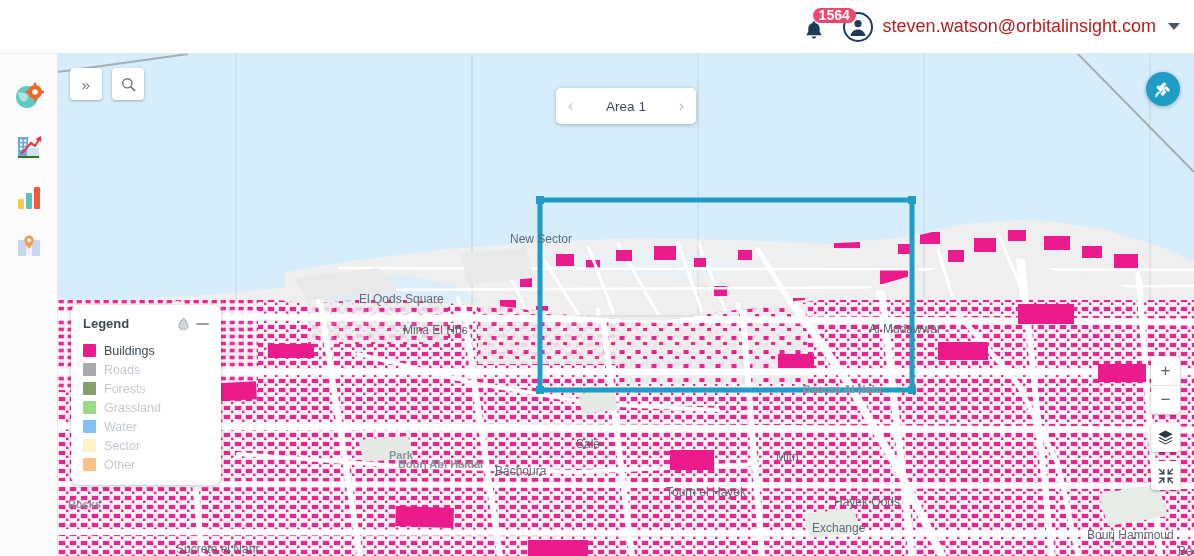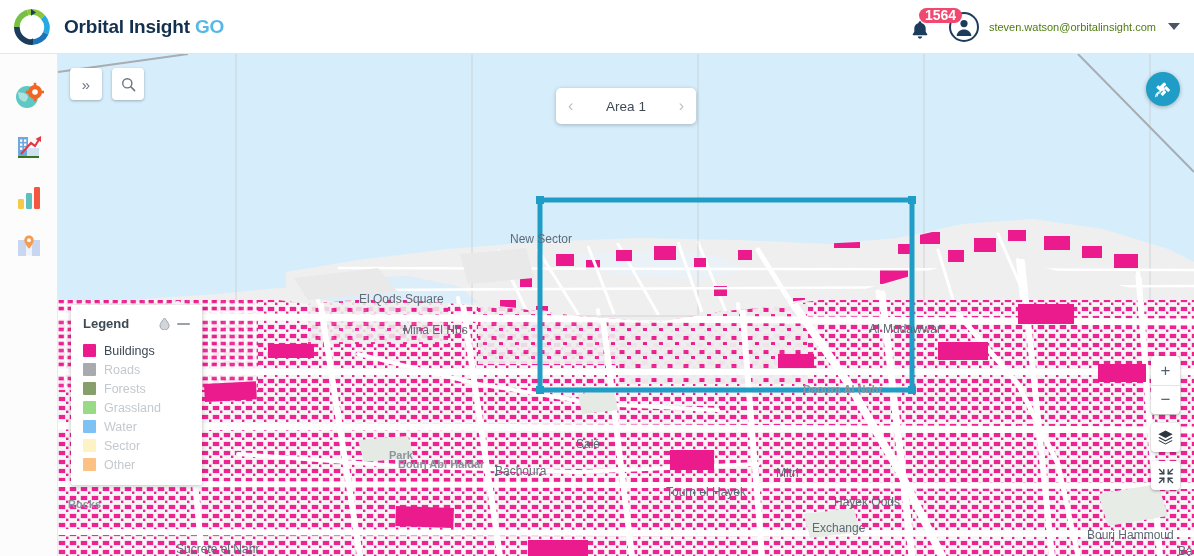--- a/index.html
+++ b/index.html
@@ -38,21 +38,21 @@
     font-size: 14px; font-weight: bold;
     border-radius: 9px; padding: 2px 6px 2px 6px;
     line-height: 11px; min-width: 30px; text-align: center;
   }
   .avatar {
     width: 30px; height: 30px; border-radius: 50%;
     border: 2px solid #1d3c5c; display: flex;
     align-items: center; justify-content: center;
     background: #fff;
   }
-  .user-email { font-size: 11px; color: #4d7c0f; }
+  .user-email { font-size: 18px; color: #b91c1c; }
   .caret-down { width: 0; height: 0;
     border-left: 6px solid transparent; border-right: 6px solid transparent;
     border-top: 7px solid #4a5560; margin-left: 2px; }
 
   
   .rail {
     position: absolute; left: 0; top: 54px;
     width: 58px; height: 502px;
     background: #fcfcfc; border-right: 1px solid #e8eaec;
     z-index: 30; padding-top: 18px;
@@ -113,23 +113,23 @@
   .zoom-btn + .zoom-btn { border-top: 1px solid #e3e6e9; }
   .sq-btn {
     width: 29px; height: 29px; background: #fff; border-radius: 4px;
     box-shadow: 0 1px 3px rgba(0,0,0,.3);
     display: flex; align-items: center; justify-content: center; cursor: pointer;
   }
 
   
   .legend {
     position: absolute; left: 13px; top: 251px;
-    width: 131px; background: #fff;
+    width: 150px; background: #fff;
     box-shadow: 0 1px 5px rgba(0,0,0,.25);
-    border-radius: 2px; padding: 11px 0 11px 0; z-index: 25;
+    border-radius: 8px; padding: 11px 0 11px 0; z-index: 25;
   }
   .legend-head {
     display: flex; align-items: center; justify-content: space-between;
     padding: 0 12px 10px 12px;
   }
   .legend-title { font-size: 13px; font-weight: bold; color: #3d4953; }
   .legend-head-icons { display: flex; align-items: center; gap: 7px; }
   .legend-row {
     display: flex; align-items: flex-start; gap: 8px;
     padding: 2.5px 12px; font-size: 12.5px;
@@ -141,37 +141,20 @@
   .map-label {
     position: absolute; font-size: 12px; color: #5e6a74;
     white-space: nowrap; pointer-events: none;
   }
   .map-label.sm { font-size: 11px; color: #8a959e; font-weight: bold; }
 </style>
 </head>
 <body>
 
 <div class="header">
-  <div class="brand">
-    <svg class="logo-mark" viewBox="0 0 40 40">
-      <g transform="translate(20,20)">
-        <path d="M -18 0 A 18 18 0 0 1 -5 -17.3 L -3.4 -11.8 A 12.3 12.3 0 0 0 -12.3 0 Z" fill="#76c043"></path>
-        <path d="M -5 -17.3 A 18 18 0 0 1 13 -11.8 L 8.9 -7.9 A 12.3 12.3 0 0 0 -3.4 -11.8 Z" fill="#8cc63f"></path>
-        <path d="M 13 -11.8 A 18 18 0 0 1 16.4 7.4 L 11.2 5 A 12.3 12.3 0 0 0 8.9 -7.9 Z" fill="#27aae1"></path>
-        <path d="M 16.4 7.4 A 18 18 0 0 1 0 18 L 0 12.3 A 12.3 12.3 0 0 0 11.2 5 Z" fill="#1b75bb"></path>
-        <path d="M 0 18 A 18 18 0 0 1 -18 0 L -12.3 0 A 12.3 12.3 0 0 0 0 12.3 Z" fill="#1c3c5c"></path>
-        <path d="M -1 -17.9 L 4 -14.5 L -1 -11.2 Z" fill="#1c3c5c"></path>
-        <path d="M 1 17.9 L -4 14.5 L 1 11.2 Z" fill="#1c3c5c"></path>
-      </g>
-    </svg>
-    <div class="brand-text">
-      <span>Orbital Insight</span>
-      <span class="go">GO</span>
-    </div>
-  </div>
 
   <div class="header-right">
     <div class="bell-wrap">
       <svg class="bell-svg" width="18" height="20" viewBox="0 0 18 20">
         <path d="M9 1.2c-.8 0-1.4.6-1.4 1.4v.5C5 3.7 3.3 5.9 3.3 8.6v3.1L1.8 14.2c-.3.5.1 1.1.7 1.1h13c.6 0 1-.6.7-1.1l-1.5-2.5V8.6c0-2.7-1.7-4.9-4.3-5.5v-.5c0-.8-.6-1.4-1.4-1.4z M6.8 16.5c.2 1.3 1.2 2.2 2.2 2.2s2-.9 2.2-2.2z" fill="#1c3c5c"></path>
       </svg>
       <div class="badge">1564</div>
     </div>
     <div class="avatar">
       <svg width="20" height="20" viewBox="0 0 20 20">
@@ -424,21 +407,21 @@
 
   <div id="map-labels">
       <div class="map-label" style="left: 452px; top: 178px;">New Sector</div>
       <div class="map-label" style="left: 301px; top: 238px;">El Qods Square</div>
       <div class="map-label" style="left: 345px; top: 269px;">Mina El Hbs</div>
       <div class="map-label" style="left: 811px; top: 268px;">Al Mudawwar</div>
       <div class="map-label sm" style="left: 745px; top: 329px;">Daoura Al Nahr</div>
       <div class="map-label" style="left: 518px; top: 383px;">Salé</div>
       <div class="map-label" style="left: 437px; top: 410px;">Bachoura</div>
       <div class="map-label" style="left: 608px; top: 431px;">Tourn el Hayek</div>
-      <div class="map-label" style="left: 718px; top: 412px;">Mitri</div>
+      <div class="map-label" style="left: 718px; top: 396px;">Mitri</div>
       <div class="map-label" style="left: 776px; top: 441px;">Hayek Qods</div>
       <div class="map-label" style="left: 754px; top: 467px;">Exchange</div>
       <div class="map-label" style="left: 1000px; top: 474px; margin-left: 29px;">Bourj Hammoud</div>
       <div class="map-label sm" style="left: 10px; top: 444px;">Rocks</div>
       <div class="map-label" style="left: 118px; top: 488px;">Sucrete el Nahr</div>
       <div class="map-label sm" style="left: 1094px; top: 378px;">Sea</div>
       <div class="map-label" style="left: 1120px; top: 490px;">Ba</div>
       <div class="map-label sm" style="left: 331px; top: 395px;">Park</div>
       <div class="map-label sm" style="left: 340px; top: 404px;">Bourj Abi Haidar</div>
     </div>

